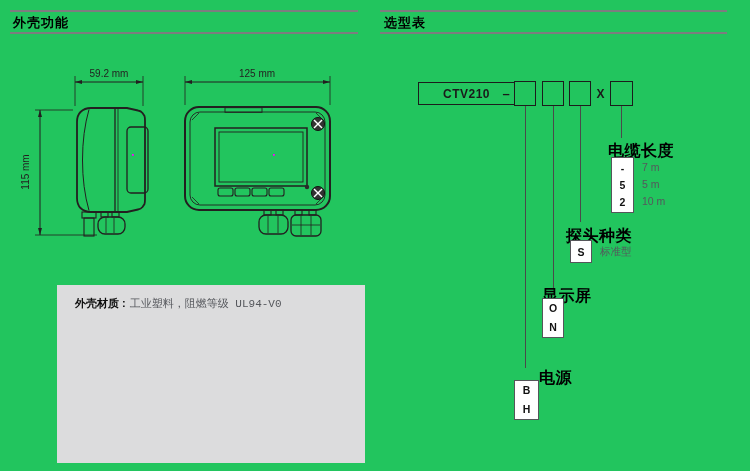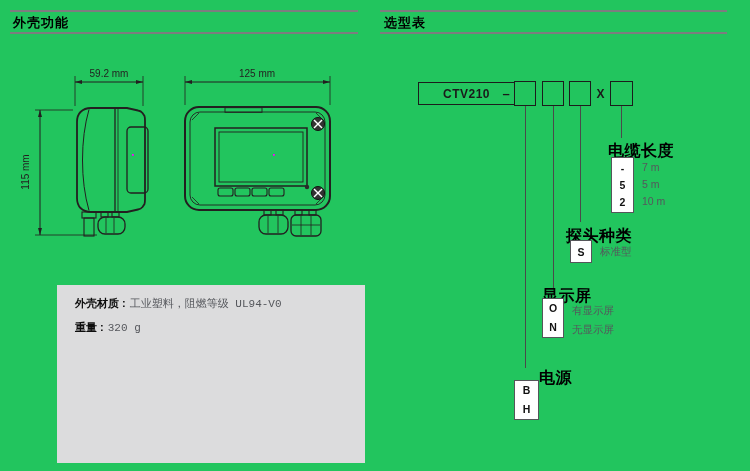--- a/index.html
+++ b/index.html
@@ -139,21 +139,20 @@
           <line x1="286" y1="156" x2="286" y2="175" stroke-width="0.8"></line>
           <line x1="296" y1="156" x2="296" y2="175" stroke-width="0.8"></line>
           <line x1="277" y1="165" x2="305" y2="165" stroke-width="0.8"></line>
         </g>
       </g>
     </g>
   </svg>
 
   <div class="specs-box">
     <div class="spec-row"><span class="spec-label">外壳材质 :</span><span class="spec-value">工业塑料，阻燃等级 UL94-V0</span></div>
-    <div class="spec-row"><span class="spec-label">重量 :</span><span class="spec-value">320 g</span></div>
   </div>
 
   <div class="selector">
 
     <div class="sel-abs model-box" style="left:38px;top:22px;width:97px;height:23px;">CTV210</div>
     <div class="sel-abs mark" style="left:118px;top:22px;width:16px;height:23px;">–</div>
     <div class="sel-abs small-box" style="left:134px;top:21px;width:22px;height:25px;"></div>
     <div class="sel-abs small-box" style="left:162px;top:21px;width:22px;height:25px;"></div>
     <div class="sel-abs small-box" style="left:189px;top:21px;width:22px;height:25px;"></div>
     <div class="sel-abs mark" style="left:212px;top:22px;width:17px;height:23px;font-size:12px;">X</div>
@@ -182,24 +181,20 @@
     </div>
     <div class="opt-col" style="left:220px;top:185px;">
       <div>标准型</div>
     </div>
 
     <div class="sel-title" style="left:162px;top:226px;">显示屏</div>
     <div class="code-box" style="left:162px;top:238px;width:22px;height:40px;">
       <div class="code" style="line-height:19px;">O</div>
       <div class="code" style="line-height:19px;">N</div>
     </div>
-    <div class="opt-col" style="left:192px;top:241px;line-height:19px;">
-      <div>有显示屏</div>
-      <div>无显示屏</div>
-    </div>
 
     <div class="sel-title" style="left:136px;top:308px;padding-left:23px;">电源</div>
     <div class="code-box" style="left:134px;top:320px;width:25px;height:40px;">
       <div class="code" style="line-height:19px;">B</div>
       <div class="code" style="line-height:19px;">H</div>
     </div>
   </div>
 </div>
 
 </body></html>

